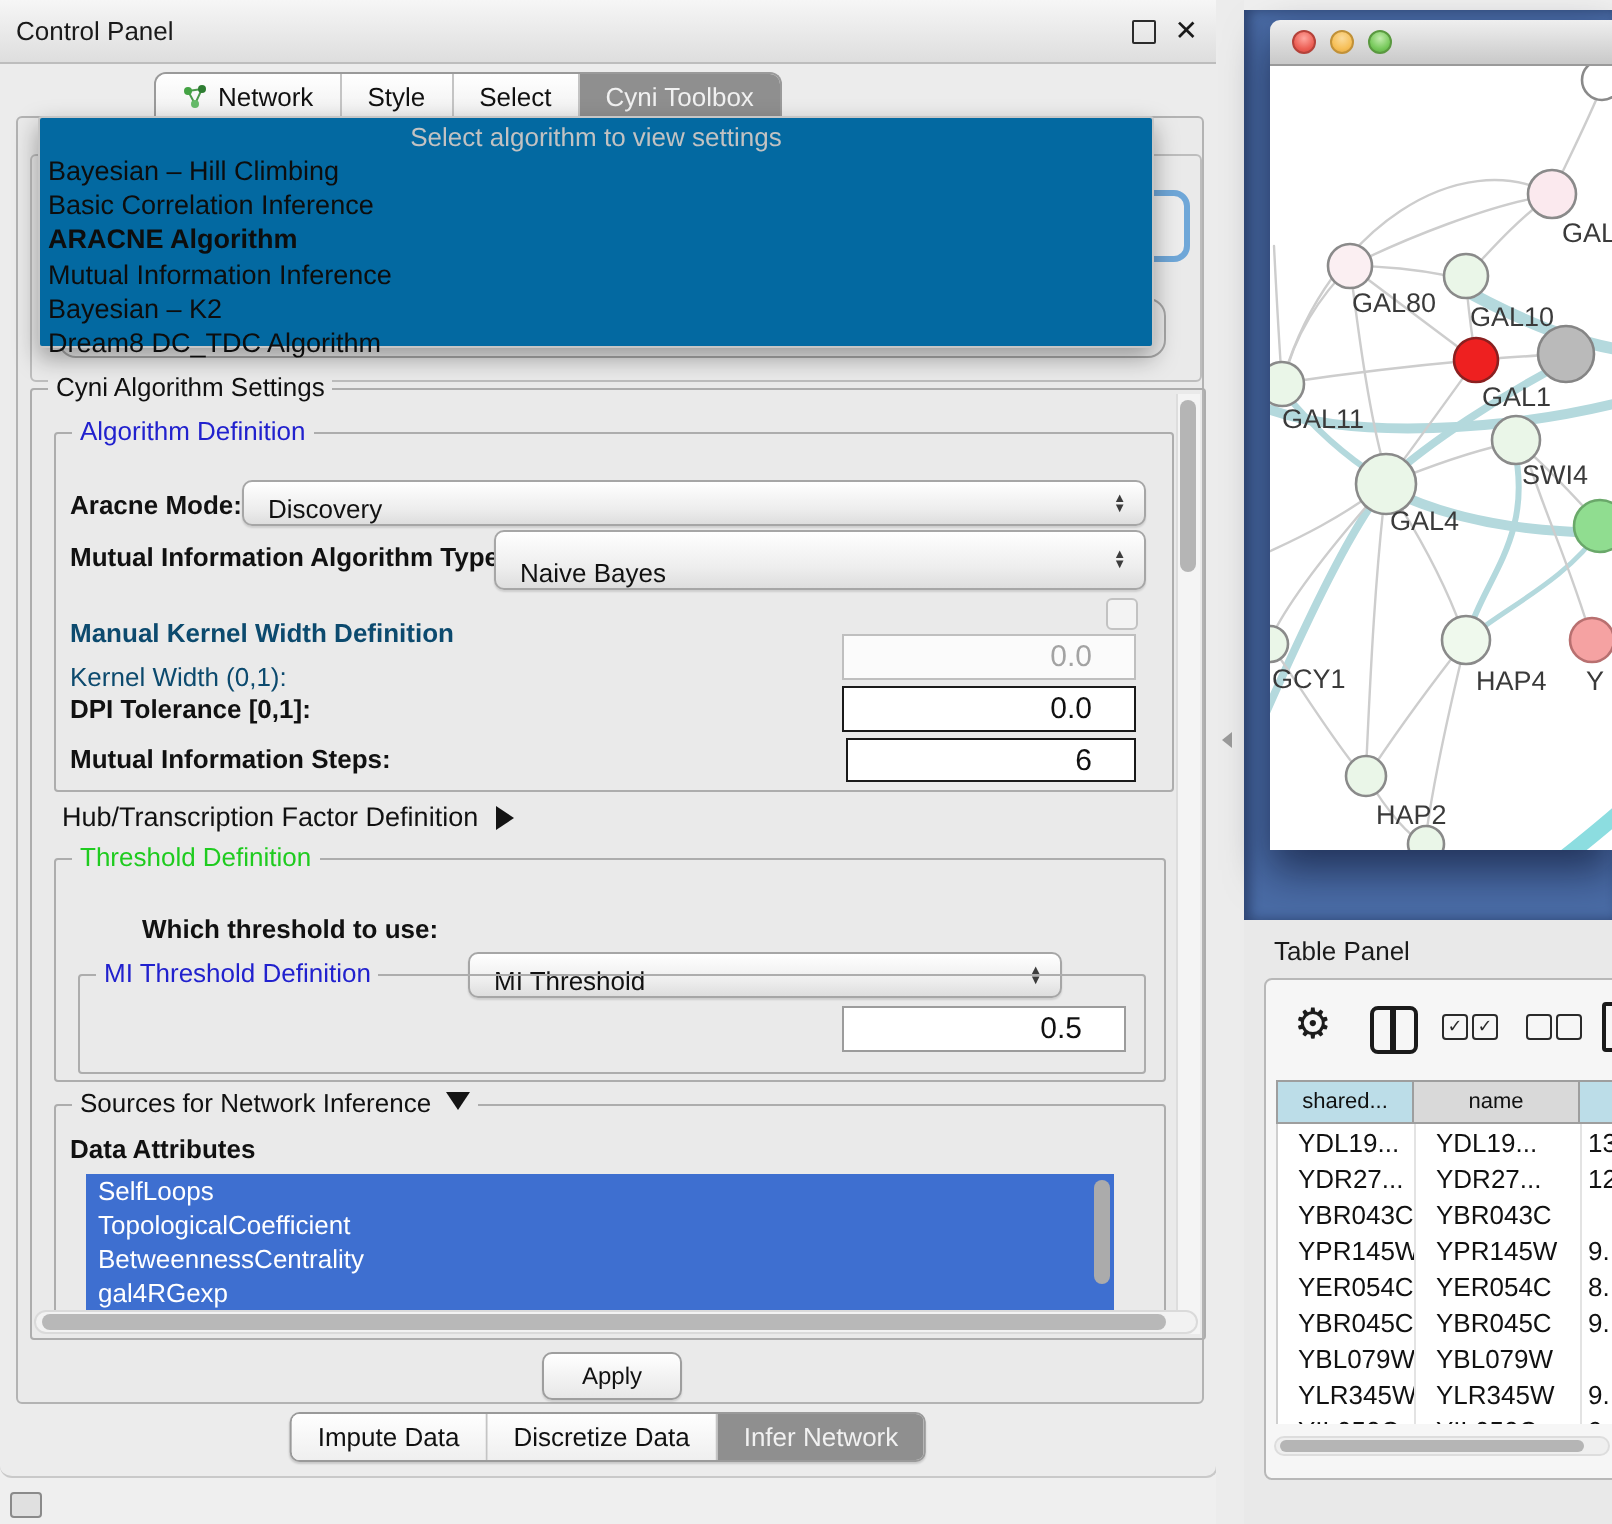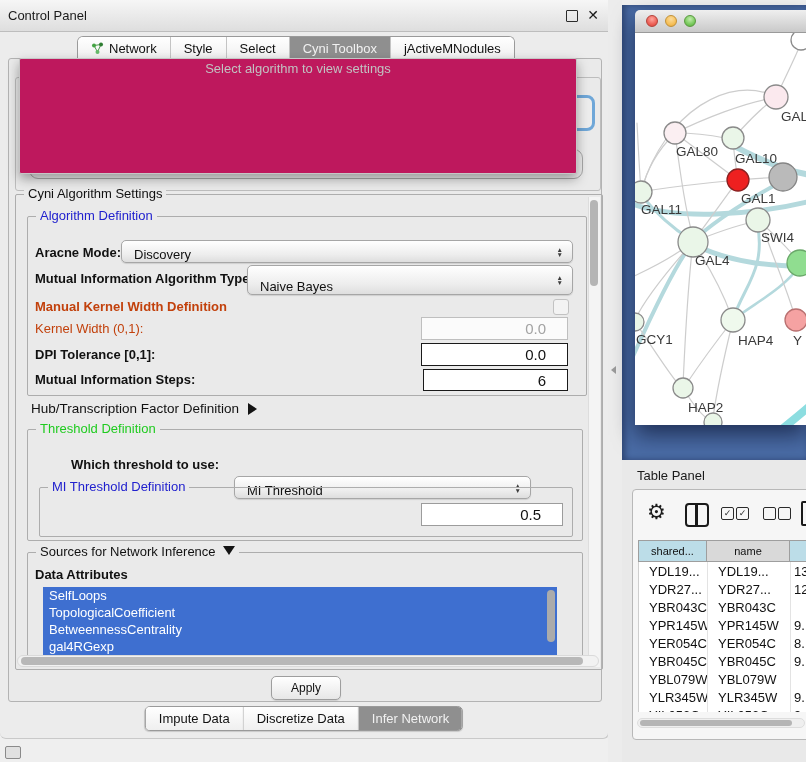--- a/index.html
+++ b/index.html
@@ -31,34 +31,34 @@
   .content-card{left:8px;top:58px;width:592px;height:642px;background:#EAEAEA;
     border:1px solid #B3B3B3;border-radius:3px;}
 
   
   .ghost-group{left:6px;top:18px;width:584px;height:112px;border:1px solid #BDBDBD;border-radius:3px;}
   .focus-combo{left:32px;top:36px;width:548px;height:30px;border:3px solid #6FA7D8;border-radius:8px;background:#EDEDED;}
   .bg-combo{left:20px;top:90px;width:554px;height:30px;border:1px solid #A8A8A8;border-radius:9px;
     background:#EBEBEB;font-size:13px;color:#9C9C9C;line-height:30px;padding-left:52px;box-sizing:border-box;}
 
   
-  .dd{left:10px;top:-1px;width:558px;height:116px;background:#be185d;border:1px solid #C6C6C6;
+  .dd{left:10px;top:-1px;width:558px;height:116px;background:#0369a1;border:1px solid #C6C6C6;
     border-radius:2px;box-shadow:0 5px 12px rgba(0,0,0,.35);z-index:9;padding-top:2px;box-sizing:border-box;}
   .dd .ph{color:#C2C2C2;text-align:center;font-size:13px;height:16px;line-height:15px;}
   .dd .it{font-size:13.5px;line-height:17.2px;padding-left:4px;color:#0d0d0d;white-space:nowrap;}
   .dd .it.bold{font-weight:bold;}
 
   
   .group{position:absolute;border:1px solid #ADADAD;border-radius:2px;}
   .gtitle{position:absolute;top:-9px;left:8px;background:#EAEAEA;padding:0 4px;font-size:13px;white-space:nowrap;}
   .gtitle.blue{color:#2121CE;}
   .gtitle.green{color:#1FCB1F;}
 
   .blabel{position:absolute;font-size:13px;font-weight:bold;white-space:nowrap;}
-  .blabel.dim{color:#c2410c;}
+  .blabel.dim{color:#0c4a6e;margin-top:10px;}
   .plain{font-weight:normal;}
 
   .combo{position:absolute;border:1px solid #A6A6A6;border-radius:5px;
     background:linear-gradient(#FFFFFF,#EDEDED 65%,#DEDEDE);box-shadow:0 1px 1px rgba(0,0,0,.12);
     font-size:13px;display:flex;align-items:flex-end;padding:0 26px 0 12px;box-sizing:border-box;}
   .stepper{position:absolute;right:9px;top:50%;transform:translateY(-50%);
     display:flex;flex-direction:column;align-items:center;font-size:6.5px;line-height:5px;color:#3d3d3d;}
 
   .field{position:absolute;background:#FFF;border:1px solid #9C9C9C;font-size:15px;
     display:flex;align-items:center;justify-content:flex-end;padding-right:21px;box-sizing:border-box;}
@@ -153,33 +153,38 @@
       </div>
       <div class="tab">
         <span>Style</span>
       </div>
       <div class="tab">
         <span>Select</span>
       </div>
       <div class="tab selected">
         <span>Cyni Toolbox</span>
       </div>
-      <div class="tab">
-        <span>jActiveMNodules</span>
-      </div>
     </div>
 
   <div class="abs content-card">
 
     <div class="abs ghost-group"></div>
     <div class="abs focus-combo"></div>
     <div class="abs bg-combo">gal-filtered sif default node</div>
 
     <div class="abs dd">
       <div class="ph">Select algorithm to view settings</div>
+      <div id="dd-items">
+          <div class="it">Bayesian – Hill Climbing</div>
+          <div class="it">Basic Correlation Inference</div>
+          <div class="it bold">ARACNE Algorithm</div>
+          <div class="it">Mutual Information Inference</div>
+          <div class="it">Bayesian – K2</div>
+          <div class="it">Dream8 DC_TDC Algorithm</div>
+        </div>
     </div>
 
     <div class="group" style="left:6px;top:135px;width:586px;height:474px;">
       <span class="gtitle">Cyni Algorithm Settings</span>
       <div class="sb-v-track abs" style="position:absolute;">
         <div class="sb-v-thumb"></div>
       </div>
     </div>
 
     <div class="group" style="left:18px;top:157px;width:558px;height:178px;">

